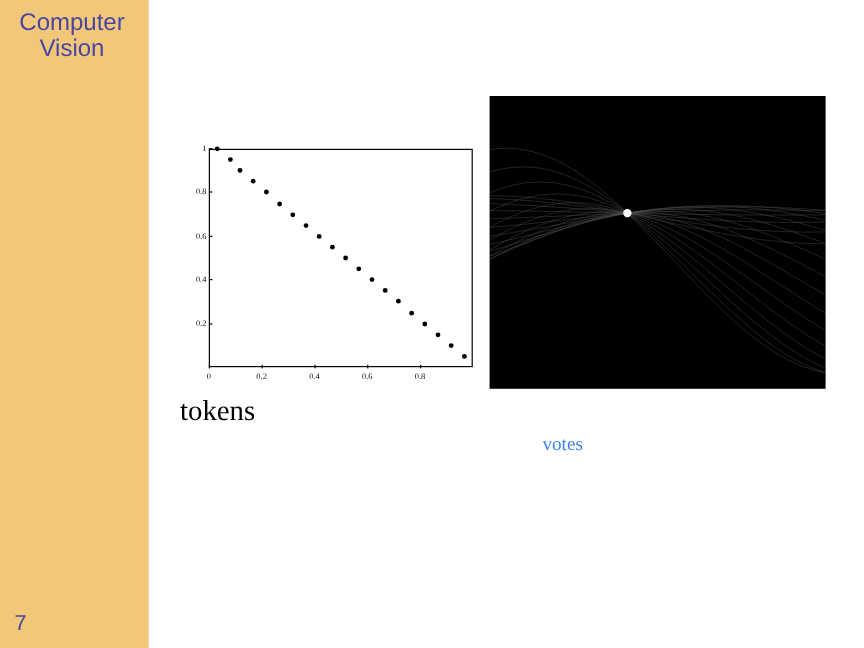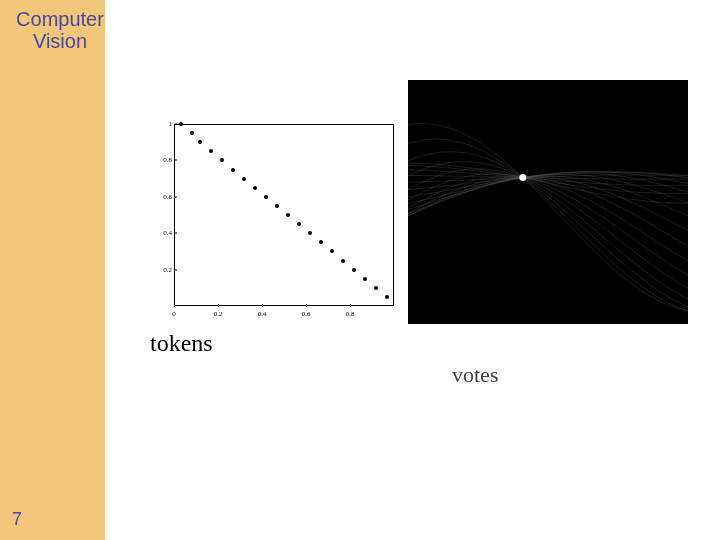--- a/index.html
+++ b/index.html
@@ -14,21 +14,21 @@
   .slide {
     width: 720px;
     height: 540px;
     position: relative;
     background: #ffffff;
   }
   .sidebar {
     position: absolute;
     left: 0;
     top: 0;
-    width: 105px;
+    width: 124px;
     height: 540px;
     background: #f3c779;
   }
   .sidebar-title {
     position: absolute;
     top: 8px;
     left: 0;
     width: 120px;
     text-align: center;
     color: #4747a2;
@@ -131,22 +131,22 @@
     fill: none;
     opacity: 0.55;
   }
   .bright-spot {
     fill: #ffffff;
   }
   .votes-label {
     position: absolute;
     left: 452px;
     top: 362px;
-    font-size: 22px;
-    color: #404040;
+    font-size: 16px;
+    color: #3b82f6;
   }
 </style>
 </head>
 <body>
 
 <div class="slide">
 
   <div class="sidebar">
     <div class="sidebar-title">
       <span>Computer</span><br>

